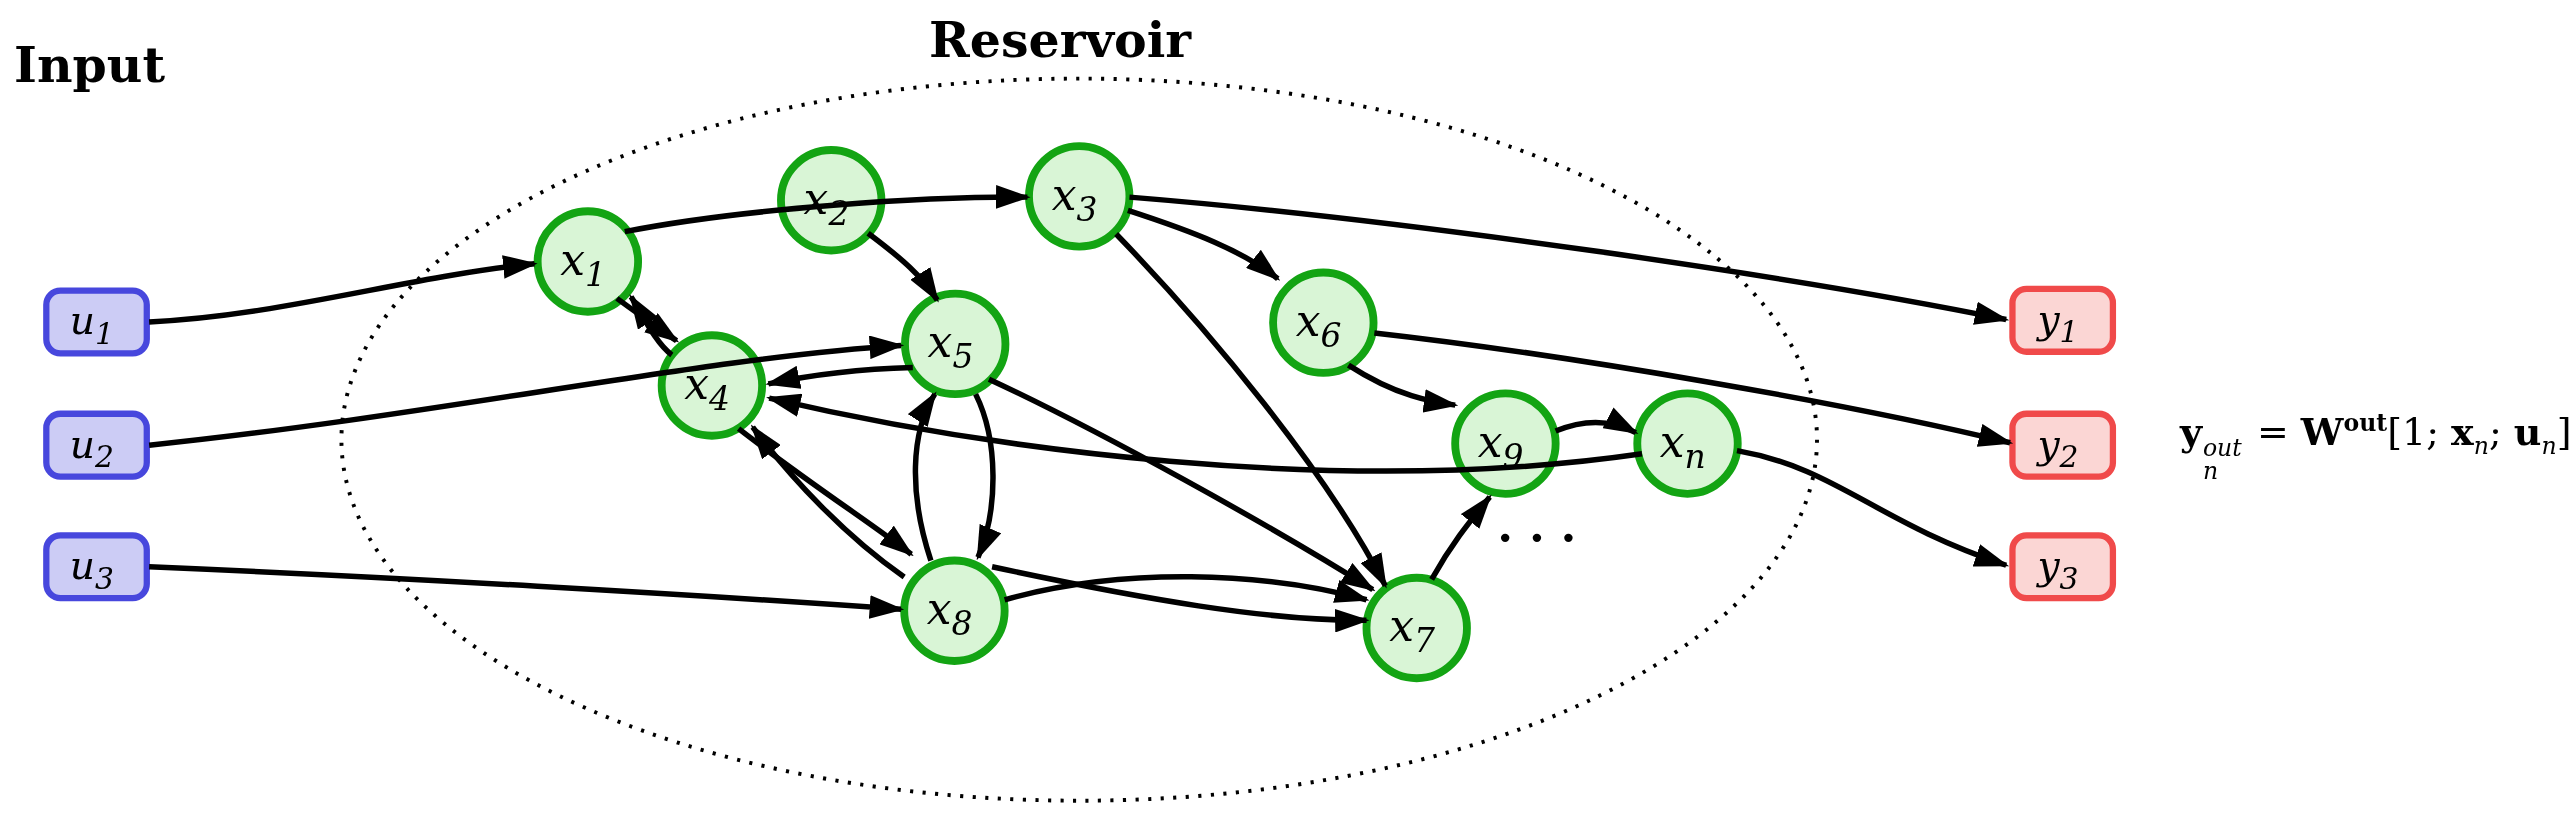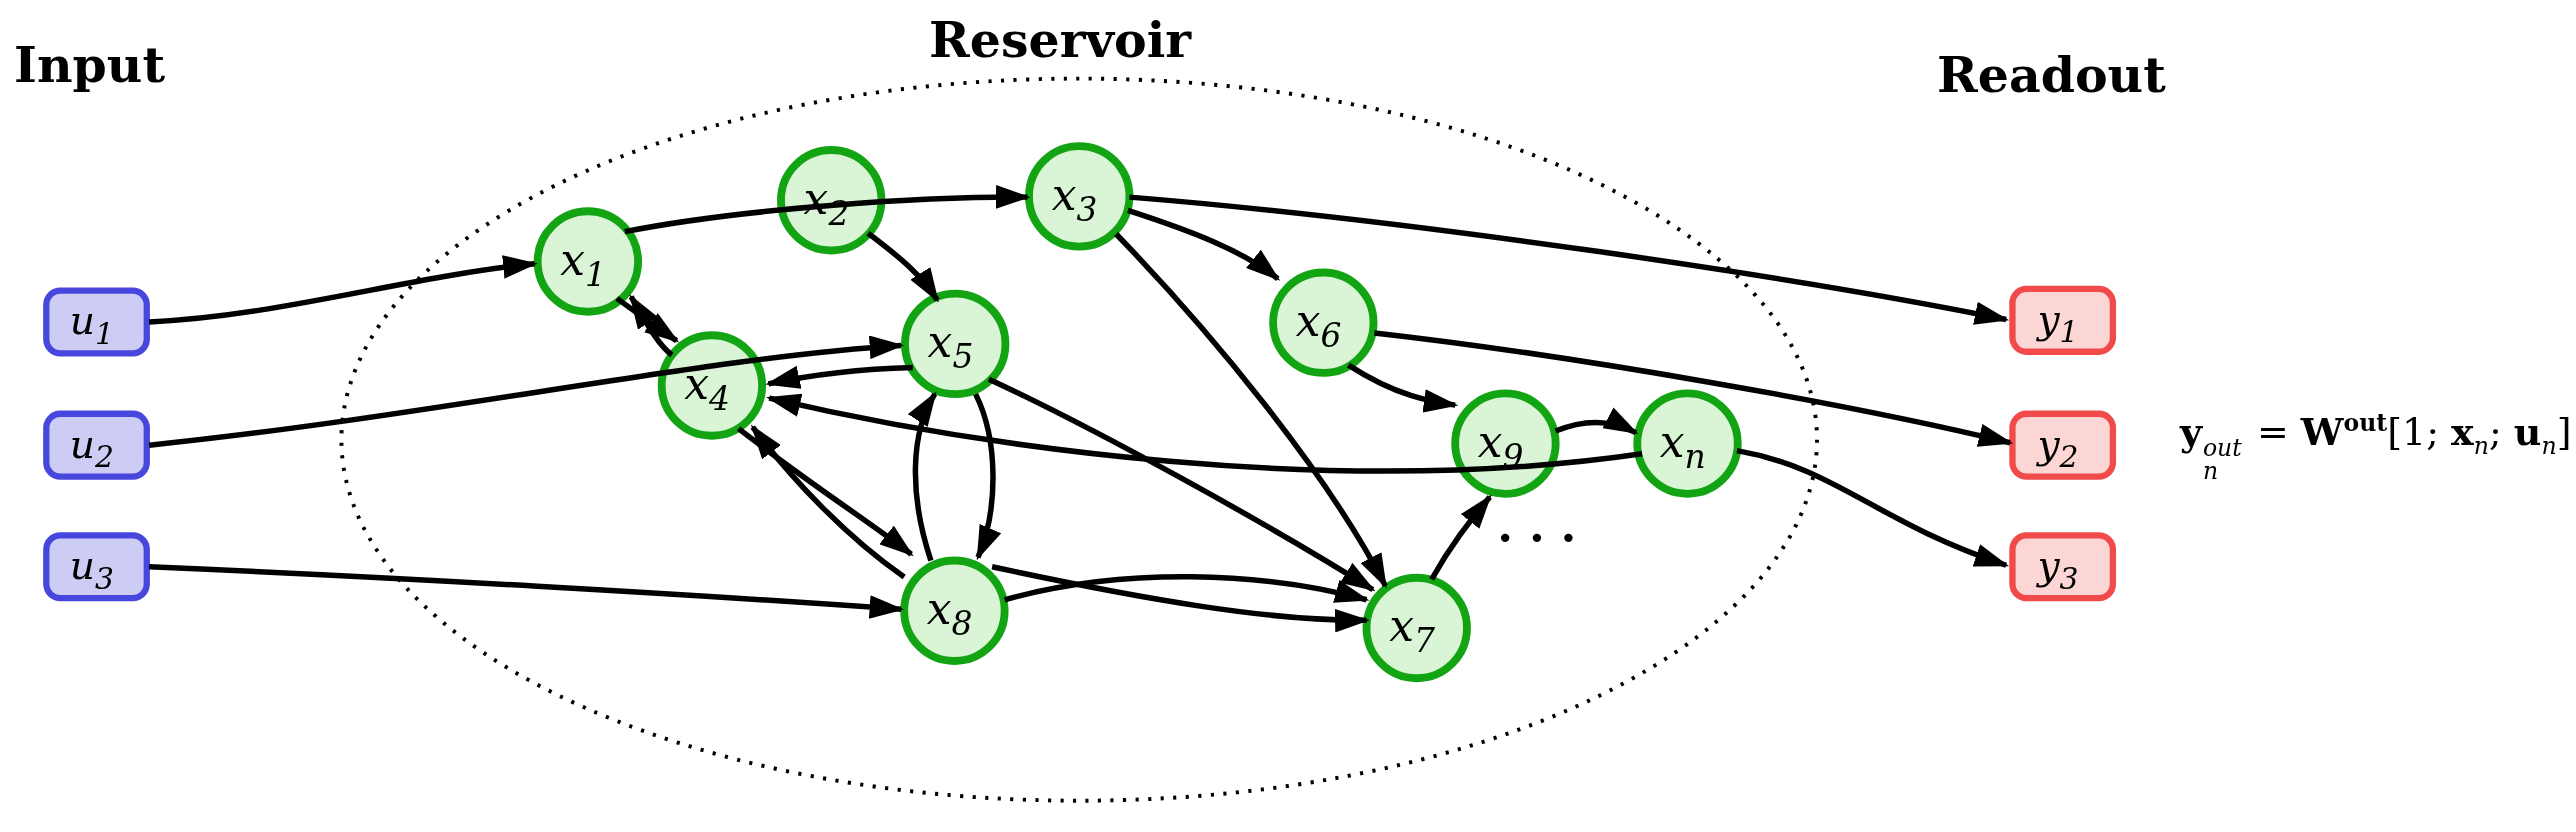--- a/index.html
+++ b/index.html
@@ -134,21 +134,20 @@
         <text x="1799" y="817" text-anchor="middle" font-size="56" font-style="italic" fill="#000000"><tspan>x</tspan><tspan dy="14" font-size="42">7</tspan></text>
         <text x="1210" y="795" text-anchor="middle" font-size="56" font-style="italic" fill="#000000"><tspan>x</tspan><tspan dy="14" font-size="42">8</tspan></text>
         <text x="1912" y="582" text-anchor="middle" font-size="56" font-style="italic" fill="#000000"><tspan>x</tspan><tspan dy="14" font-size="42">9</tspan></text>
         <text x="2144" y="582" text-anchor="middle" font-size="56" font-style="italic" fill="#000000"><tspan>x</tspan><tspan dy="14" font-size="42">n</tspan></text>
         <text x="1958" y="705" text-anchor="middle" font-size="58" font-weight="700" fill="#000000">· · ·</text>
       </g>
   </svg>
 
   <div id="label-input" class="zone-label">Input</div>
   <div id="label-reservoir" class="zone-label">Reservoir</div>
-  <div id="label-readout" class="zone-label">Readout</div>
 
   <div id="formula">
     <span class="b">y</span><span class="supsub">
         <span class="sp">out</span>
         <span class="sb">n</span>
       </span><span> = </span><span class="b">W</span><sup class="bsup">out</sup><span>[</span><span>1</span><span>; </span><span class="b">x</span><sub class="it">n</sub><span>; </span><span class="b">u</span><sub class="it">n</sub><span>]</span>
   </div>
 
 </div>
 

